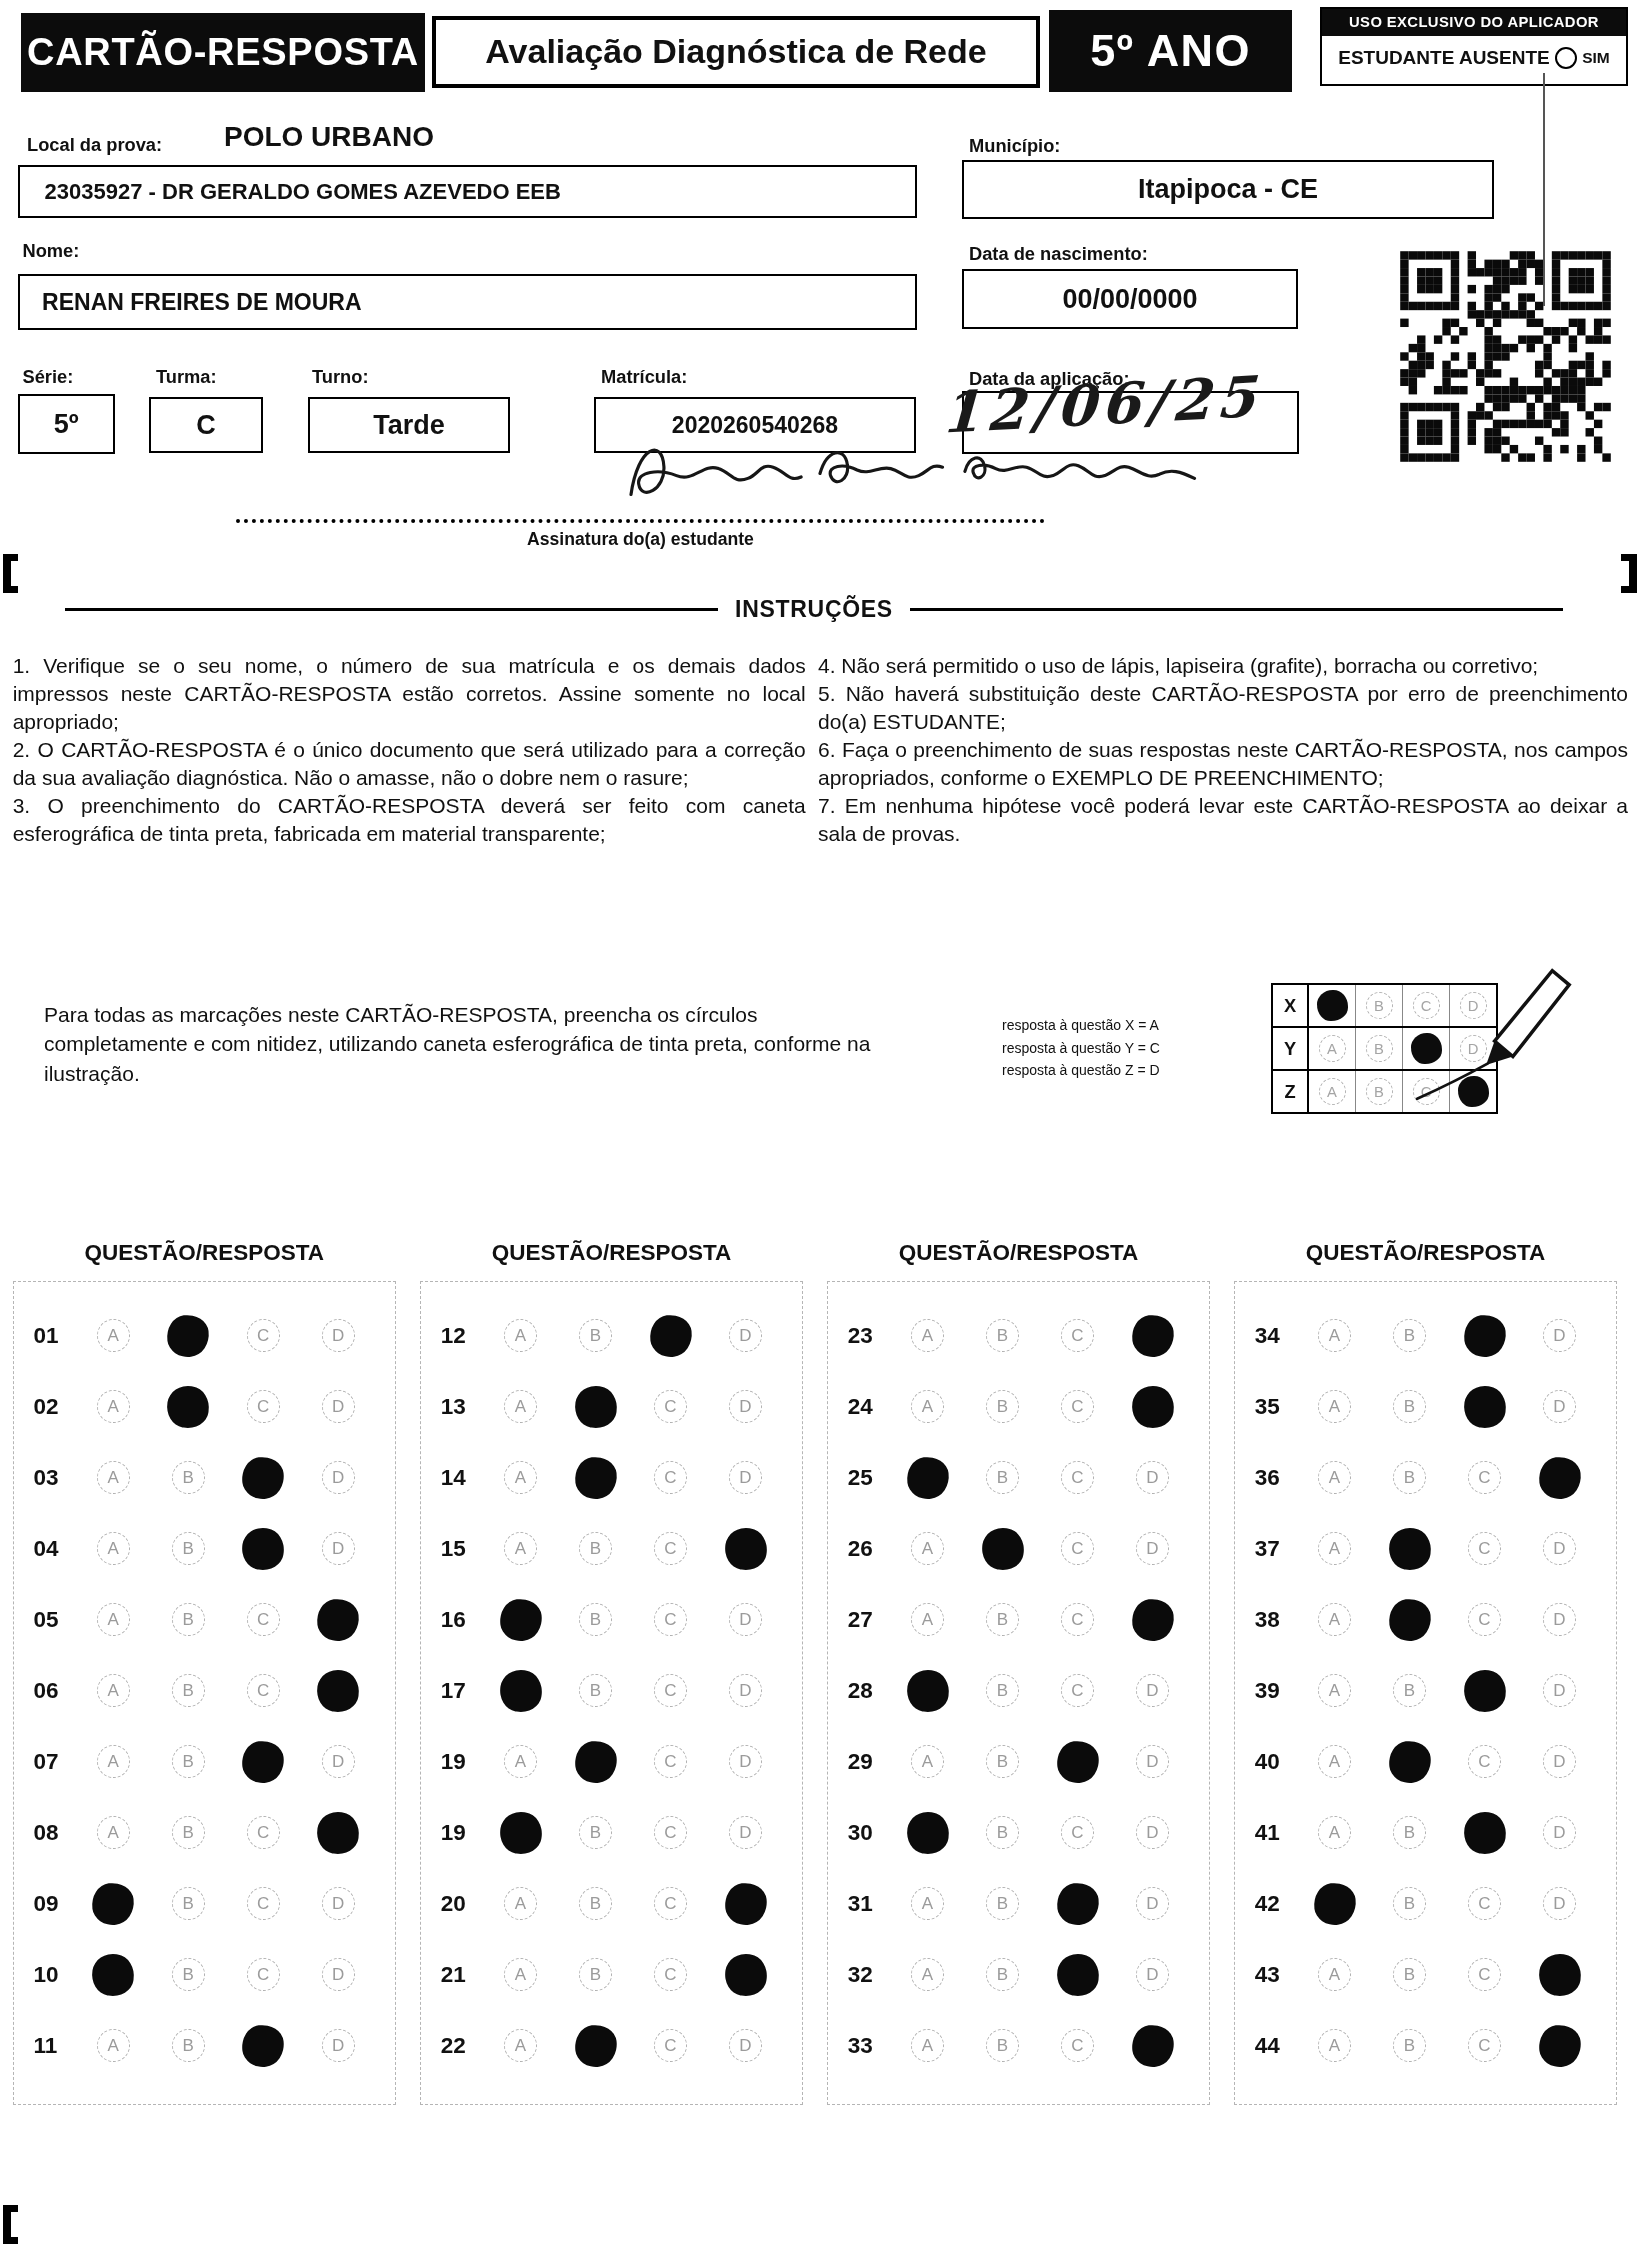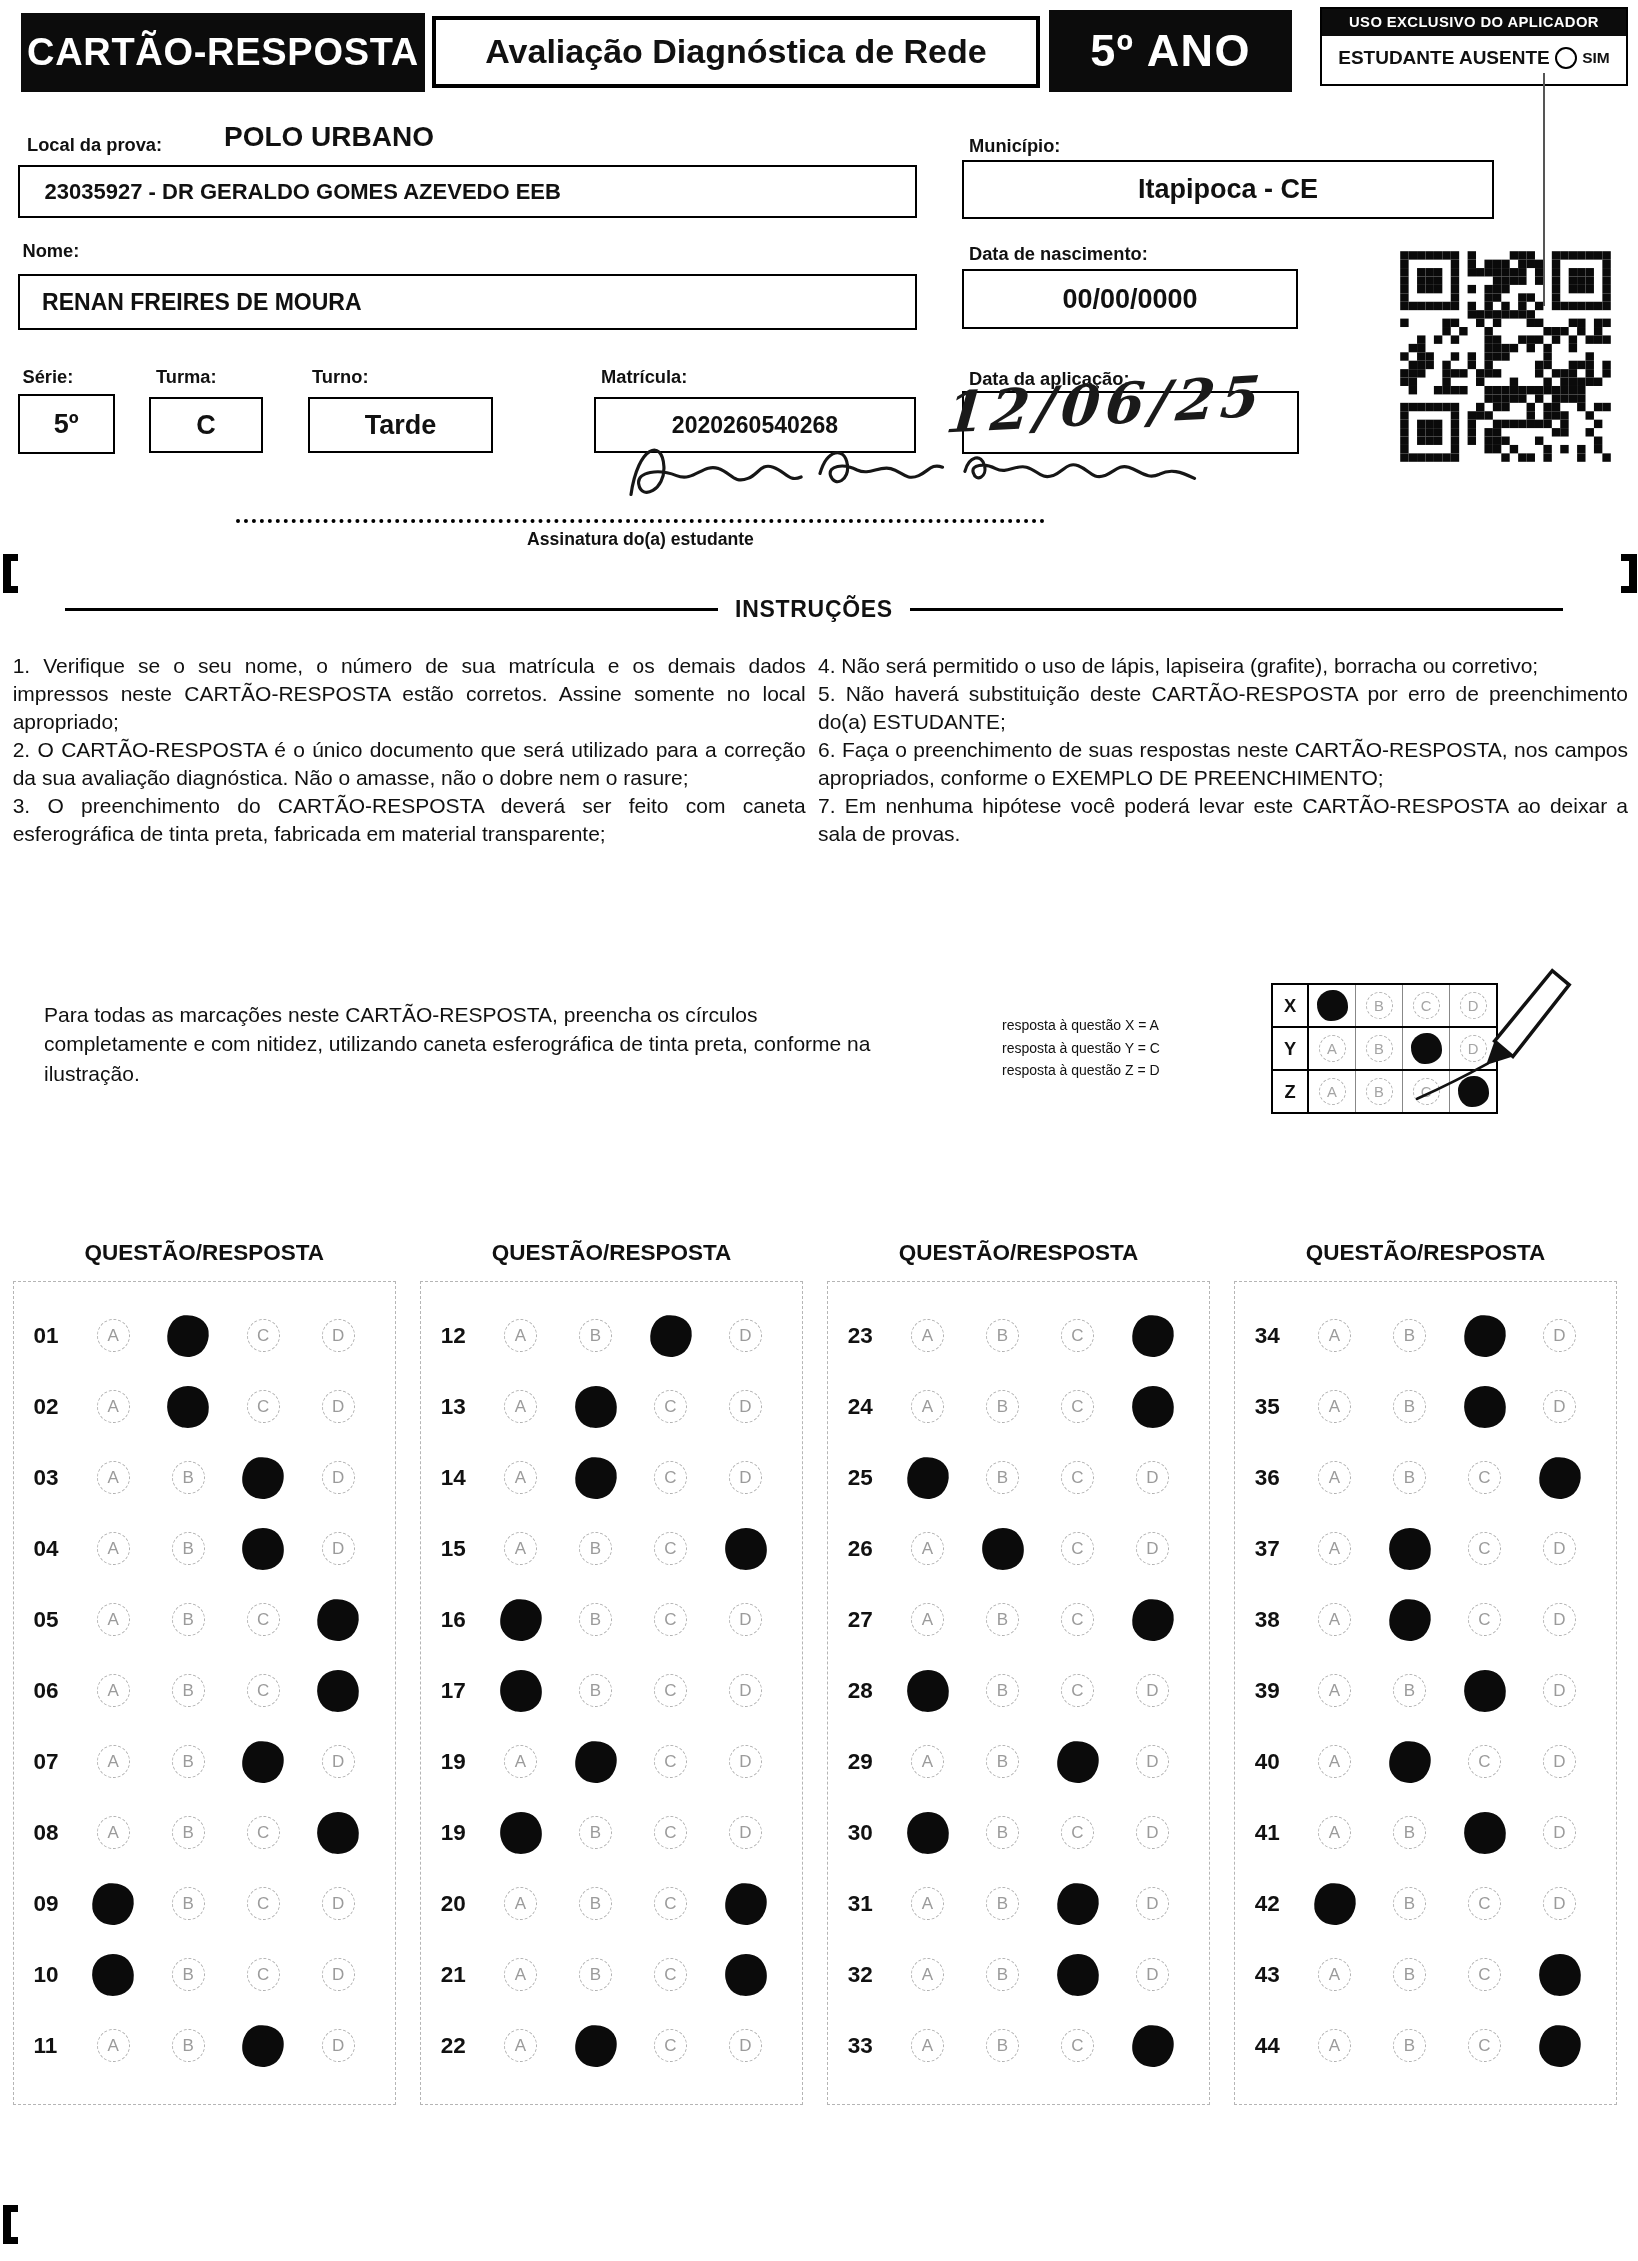--- a/index.html
+++ b/index.html
@@ -27,21 +27,21 @@
   .flabel{position:absolute;font-weight:bold;font-size:18.3px;}
   .fbox{position:absolute;border:2.8px solid #000;box-sizing:border-box;display:flex;align-items:center;
         font-weight:bold;background:#fff;}
   .local-value{position:absolute;left:224px;top:121px;font-weight:bold;font-size:28px;}
   .school-box{left:17.6px;top:165px;width:899px;height:53px;font-size:22px;padding-left:25px;}
   .mun-box{left:962px;top:160px;width:532px;height:59px;font-size:27px;justify-content:center;}
   .nome-box{left:17.6px;top:274px;width:899px;height:56px;font-size:23px;padding-left:22.5px;}
   .nasc-box{left:962px;top:269px;width:336px;height:60px;font-size:27px;justify-content:center;}
   .serie-box{left:17.6px;top:394px;width:97px;height:60px;font-size:27px;justify-content:center;}
   .turma-box{left:149px;top:397px;width:114px;height:56px;font-size:27px;justify-content:center;}
-  .turno-box{left:308px;top:397px;width:185px;height:56px;font-size:27px;justify-content:center;}
+  .turno-box{left:308px;top:397px;width:202px;height:56px;font-size:27px;justify-content:center;}
   .matr-box{left:594px;top:397px;width:322px;height:56px;font-size:23px;justify-content:center;}
   .aplic-box{left:962px;top:391px;width:337px;height:63px;}
   .handwriting-date{position:absolute;left:946px;top:371px;font-family:"DejaVu Serif",serif;
         font-style:italic;font-size:56px;font-weight:bold;letter-spacing:5.6px;
         transform:rotate(-3deg) skewX(-8deg);color:#1a1a1a;white-space:nowrap;}
   .qr-wrap{position:absolute;left:1396px;top:247px;width:219px;height:219px;}
   .sig-svg{position:absolute;left:619px;top:435px;}
   .sig-line{position:absolute;left:236px;top:492px;width:809px;border-bottom:4.2px dotted #000;height:27px;}
   .sig-label{position:absolute;left:236px;top:529px;width:809px;text-align:center;font-weight:bold;font-size:17.6px;}
 

